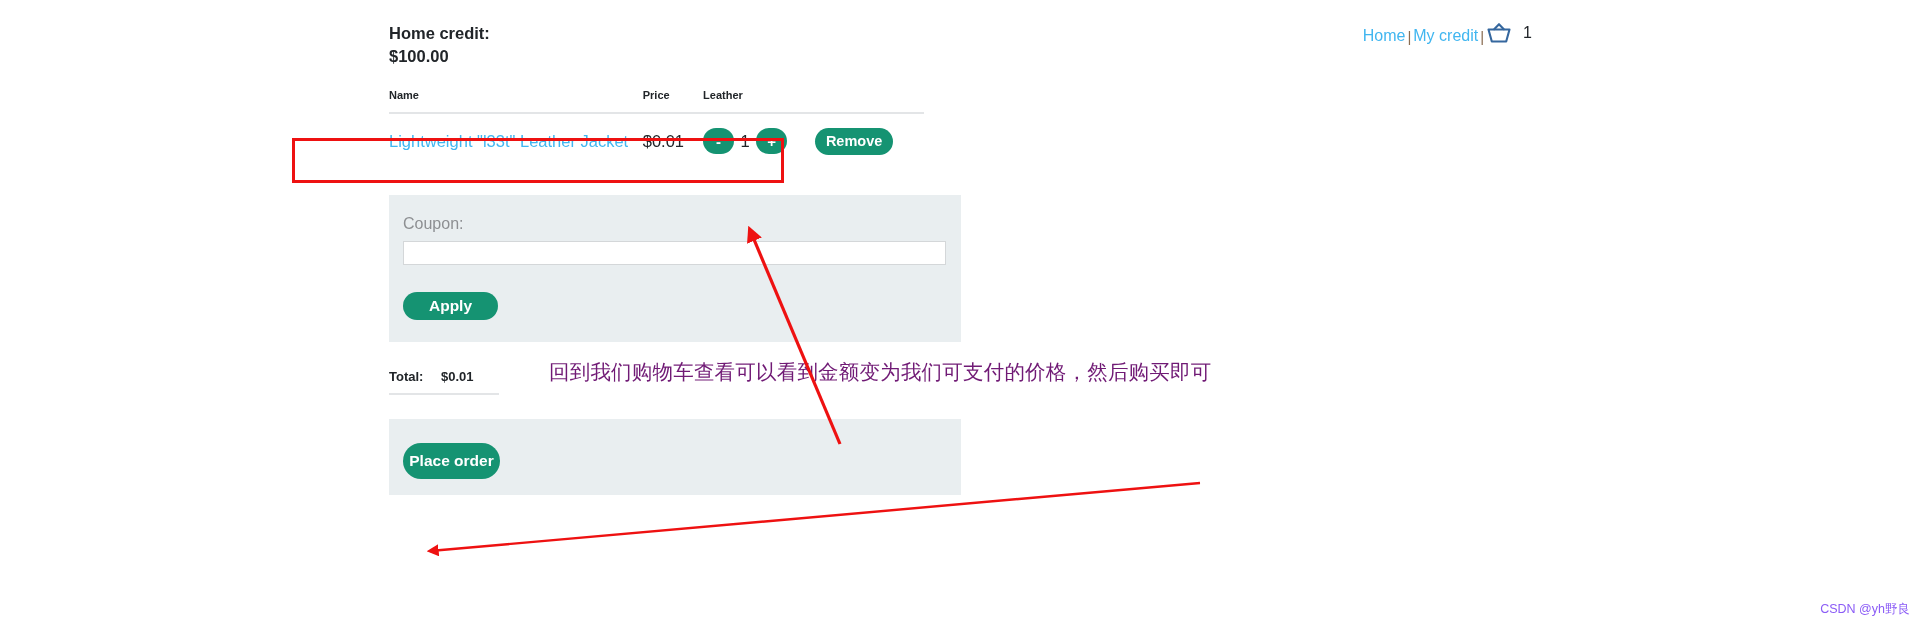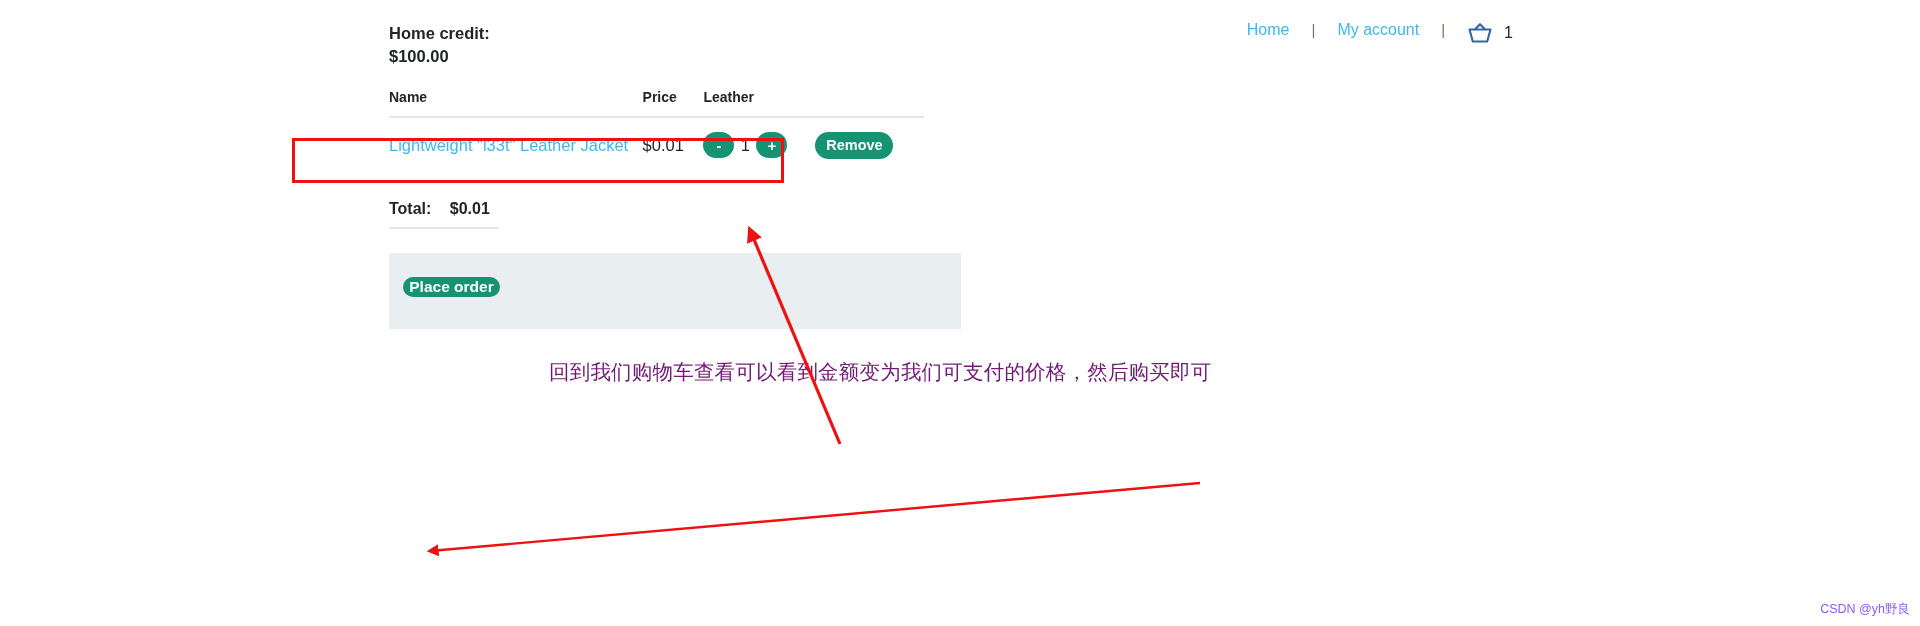--- a/index.html
+++ b/index.html
@@ -13,24 +13,24 @@
     position: relative;
     overflow: hidden;
     font-family: "Liberation Sans", sans-serif;
     color: #212529;
   }
 
   
   .topnav {
     position: absolute;
     top: 22px;
-    right: 407px;
+    right: 388px;
     display: flex;
-    align-items: flex-start;
-    gap: 22px;
+    align-items: flex-end;
+    gap: 2px;
     font-size: 16px;
     line-height: 1;
   }
   .navlink {
     color: #41b6f0;
     text-decoration: none;
     white-space: nowrap;
   }
   .navsep {
     color: #8a6d52;
@@ -68,21 +68,21 @@
   }
 
   
   .cart-table {
     border-collapse: collapse;
     width: 535px;
     table-layout: auto;
   }
   .cart-table th {
     text-align: left;
-    font-size: 14px;
+    font-size: 11px;
     font-weight: bold;
     padding: 0 0 11px 0;
     border-bottom: 2px solid #e3e5e7;
     white-space: nowrap;
   }
   .cart-table th.col-name { width: 248px; padding-right: 10px; }
   .cart-table th.col-price { width: 56px; padding-right: 10px;}
   .cart-table th.col-qty { width: 230px; }
 
   .cart-table td {
@@ -175,38 +175,38 @@
   .btn-apply {
     margin-top: 27px;
     width: 95px;
     height: 28px;
     font-size: 15.5px;
   }
 
   
   .total-row {
     margin-top: 27px;
-    font-size: 16px;
+    font-size: 13px;
     font-weight: bold;
     width: 110px;
     padding-bottom: 9px;
     border-bottom: 2px solid #e3e5e7;
   }
   .total-row .total-label { margin-right: 14px; }
 
   
   .order-panel {
     margin-top: 24px;
     width: 572px;
     height: 76px;
     padding: 24px 14px;
   }
   .btn-place {
     width: 97px;
-    height: 20px;
+    height: 36px;
     font-size: 15.5px;
   }
 
   
   .annotation {
     position: absolute;
     left: 549px;
     top: 358px;
     color: #701a75;
     font-size: 20.5px;
@@ -232,21 +232,21 @@
     font-size: 12.5px;
     font-family: "Liberation Sans", sans-serif;
   }
 </style>
 </head>
 <body>
 
 <div class="topnav">
   <a class="navlink" href="#">Home</a>
   <span class="navsep">|</span>
-  <a class="navlink" href="#">My account</a>
+  <a class="navlink" href="#">My credit</a>
   <span class="navsep">|</span>
   <span class="cart-icon-wrap">
     <span>
       <svg class="cart-icon" width="26" height="22" viewBox="0 0 26 22" fill="none" xmlns="http://www.w3.org/2000/svg">
         <path d="M2.5 7.5 H23.5 L20.2 19.5 H5.8 Z" stroke="#35679e" stroke-width="2.1" stroke-linejoin="round" fill="none"></path>
         <path d="M8.2 7.2 L13 2.2 L17.8 7.2" stroke="#35679e" stroke-width="2.1" stroke-linecap="round" stroke-linejoin="round" fill="none"></path>
       </svg>
     </span>
     <span class="cart-count">1</span>
   </span>
@@ -279,20 +279,25 @@
             <button class="btn btn-step">-</button>
             <span class="qty-value">1</span>
             <button class="btn btn-step">+</button>
             <button class="btn btn-remove">Remove</button>
           </span>
         </td>
       </tr>
     </tbody>
   </table>
 
+  <div class="panel coupon-panel">
+    <label class="coupon-label">Coupon:</label>
+    <input class="coupon-input" type="text" placeholder="" style="">
+    <button class="btn btn-apply">Apply</button>
+  </div>
 
   <div class="total-row">
     <span class="total-label">Total:</span>
     <span>$0.01</span>
   </div>
 
   <div class="panel order-panel">
     <button class="btn btn-place">Place order</button>
   </div>
 </div>

